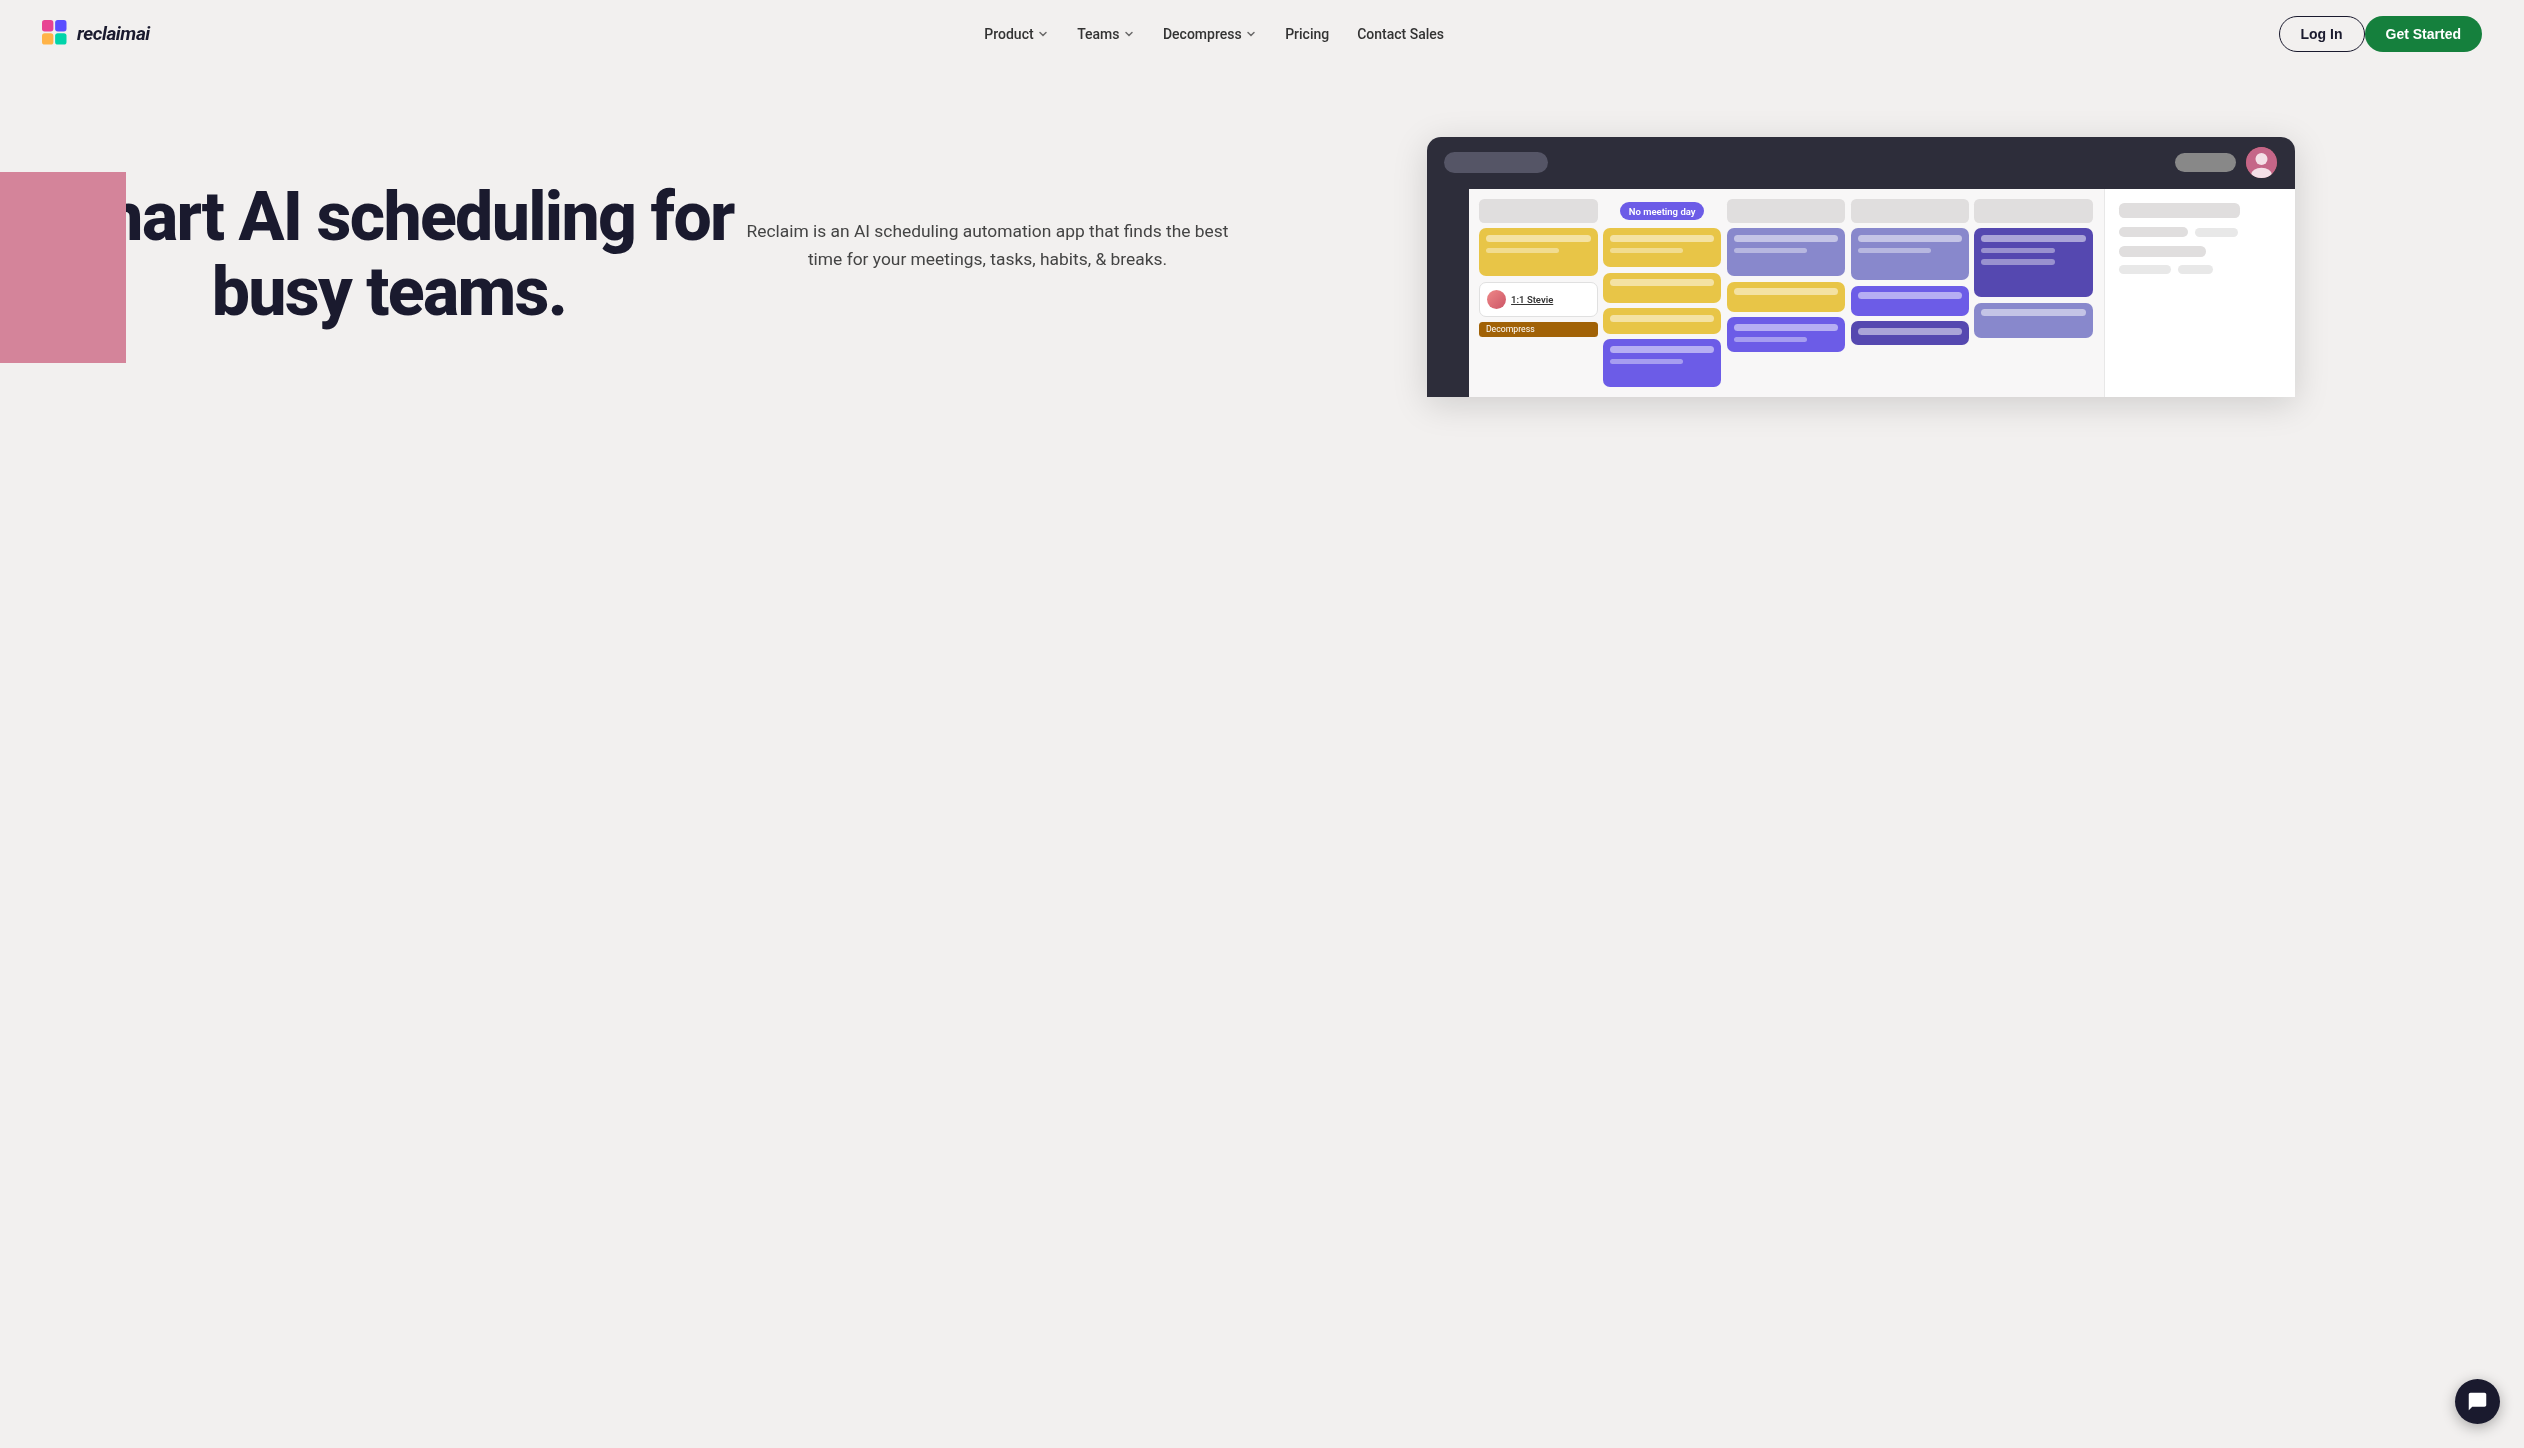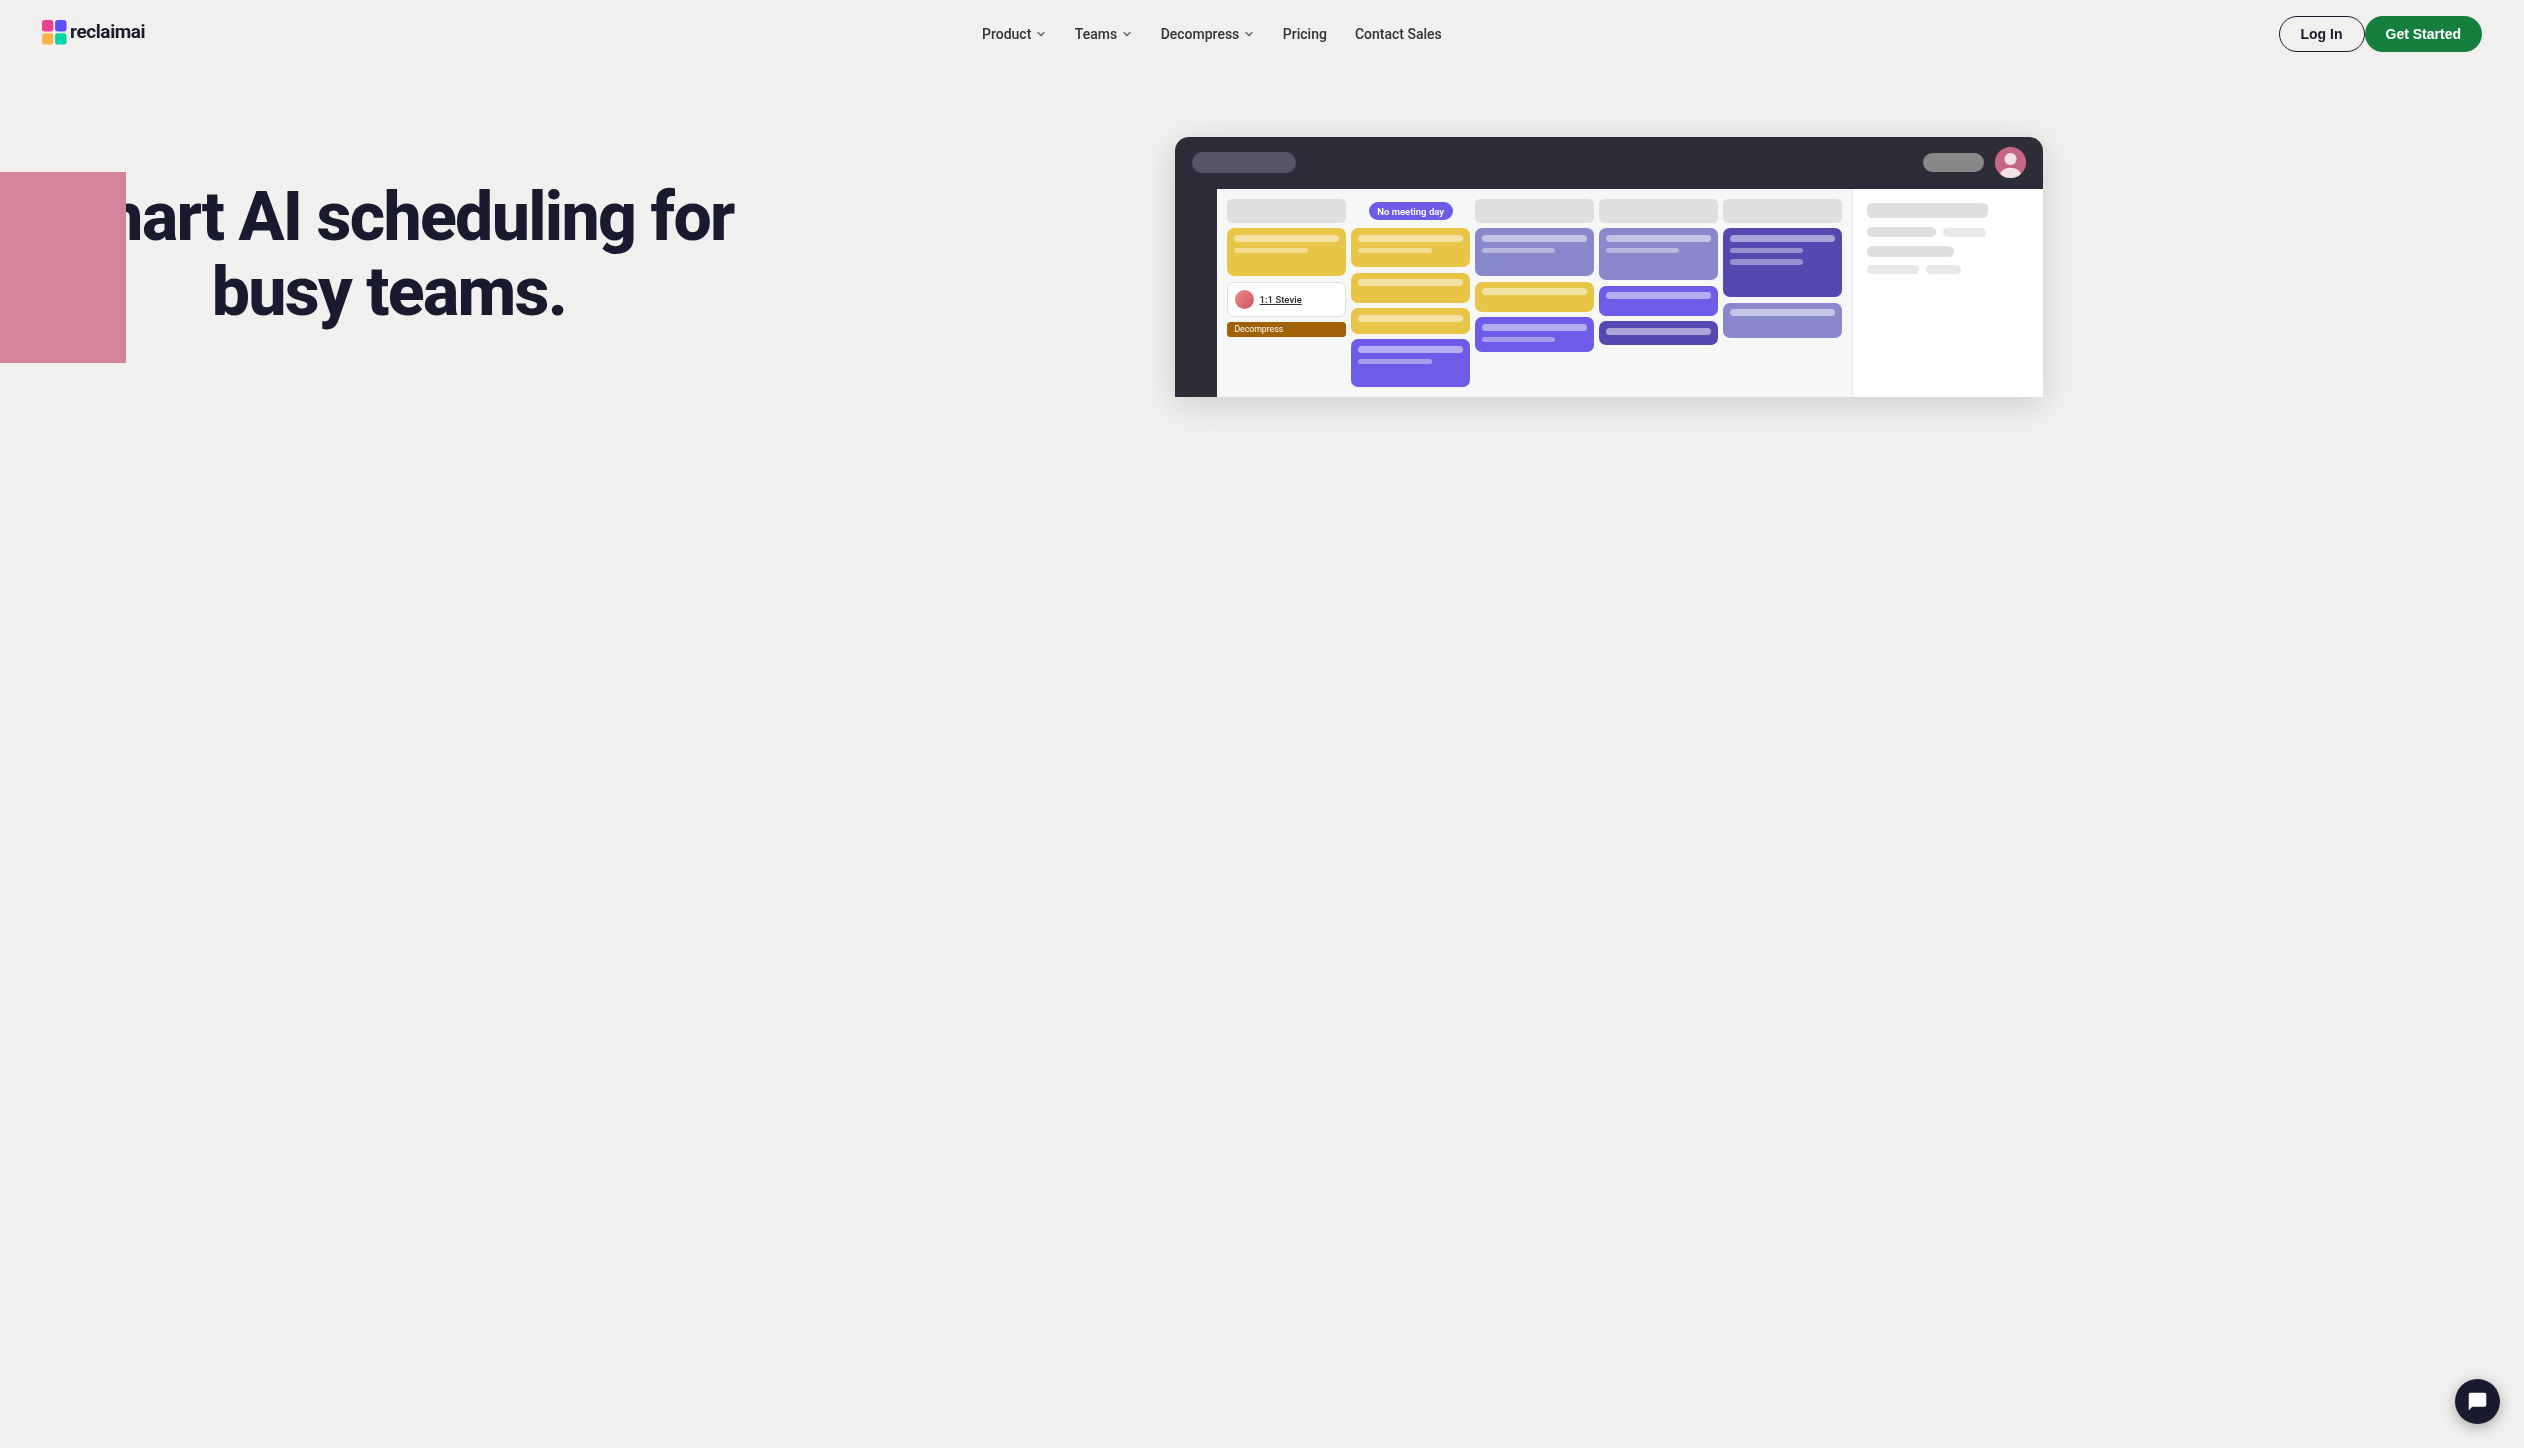--- a/index.html
+++ b/index.html
@@ -22,21 +22,24 @@
       justify-content: space-between;
       padding: 15.6px 42px;
       background-color: #f2f0ef;
       position: sticky;
       top: 0;
       z-index: 100;
     }
 
     .nav-logo {
       display: flex;
+      align-items: center;
+      gap: 7px;
       cursor: pointer;
+      font-style: italic;
     }
 
     .logo-icon {
       width: 28px;
       height: 28px;
     }
 
     .logo-text {
       font-size: 19px;
       font-weight: 700;
@@ -413,20 +416,21 @@
   <div class="nav-actions">
     <button class="btn-login">Log In</button>
     <button class="btn-get-started">Get Started</button>
   </div>
 </nav>
 
 <section class="hero">
   <div class="pink-square"></div>
 
   <h1 class="hero-title">Smart AI scheduling for busy teams.</h1>
+  <p class="hero-subtitle">Reclaim is an AI scheduling automation app that finds the best time for your meetings, tasks, habits, &amp; breaks.</p>
 
 
   <div class="calendar-preview">
 
     <div class="calendar-titlebar">
       <div class="titlebar-pill"></div>
       <div class="titlebar-right">
         <div class="titlebar-toggle"></div>
         <div class="avatar-circle">
           <svg viewBox="0 0 36 36">

